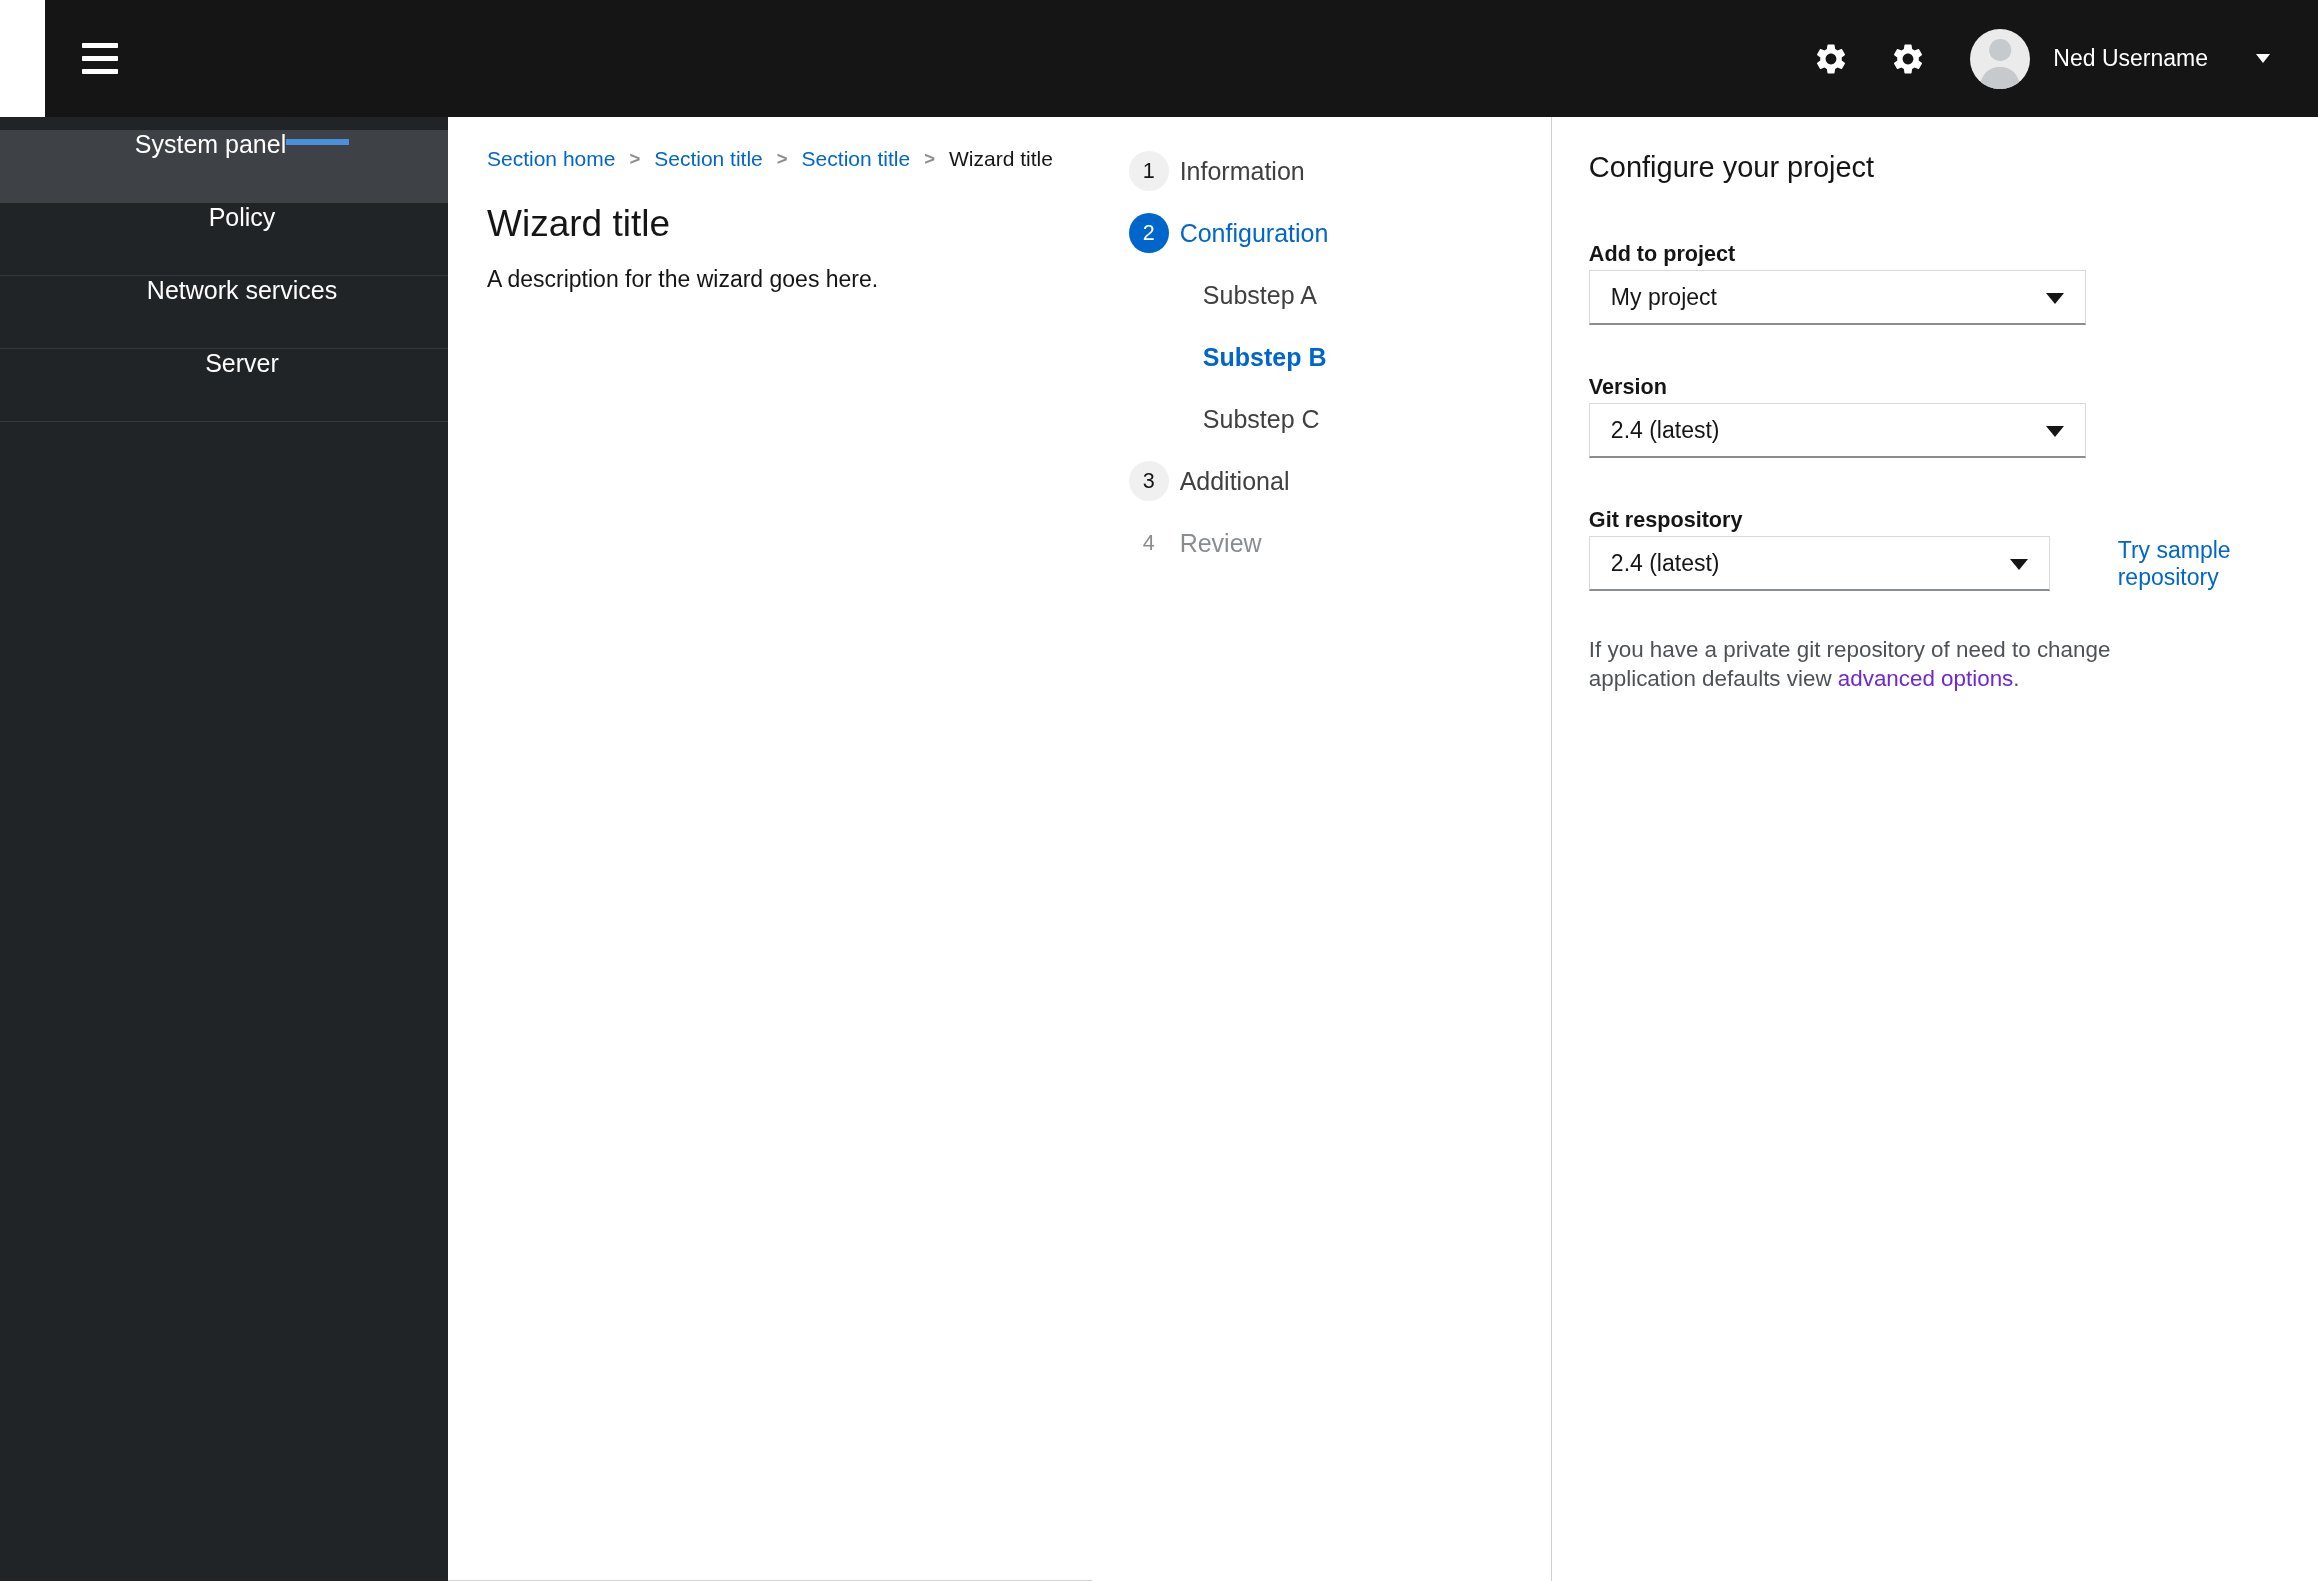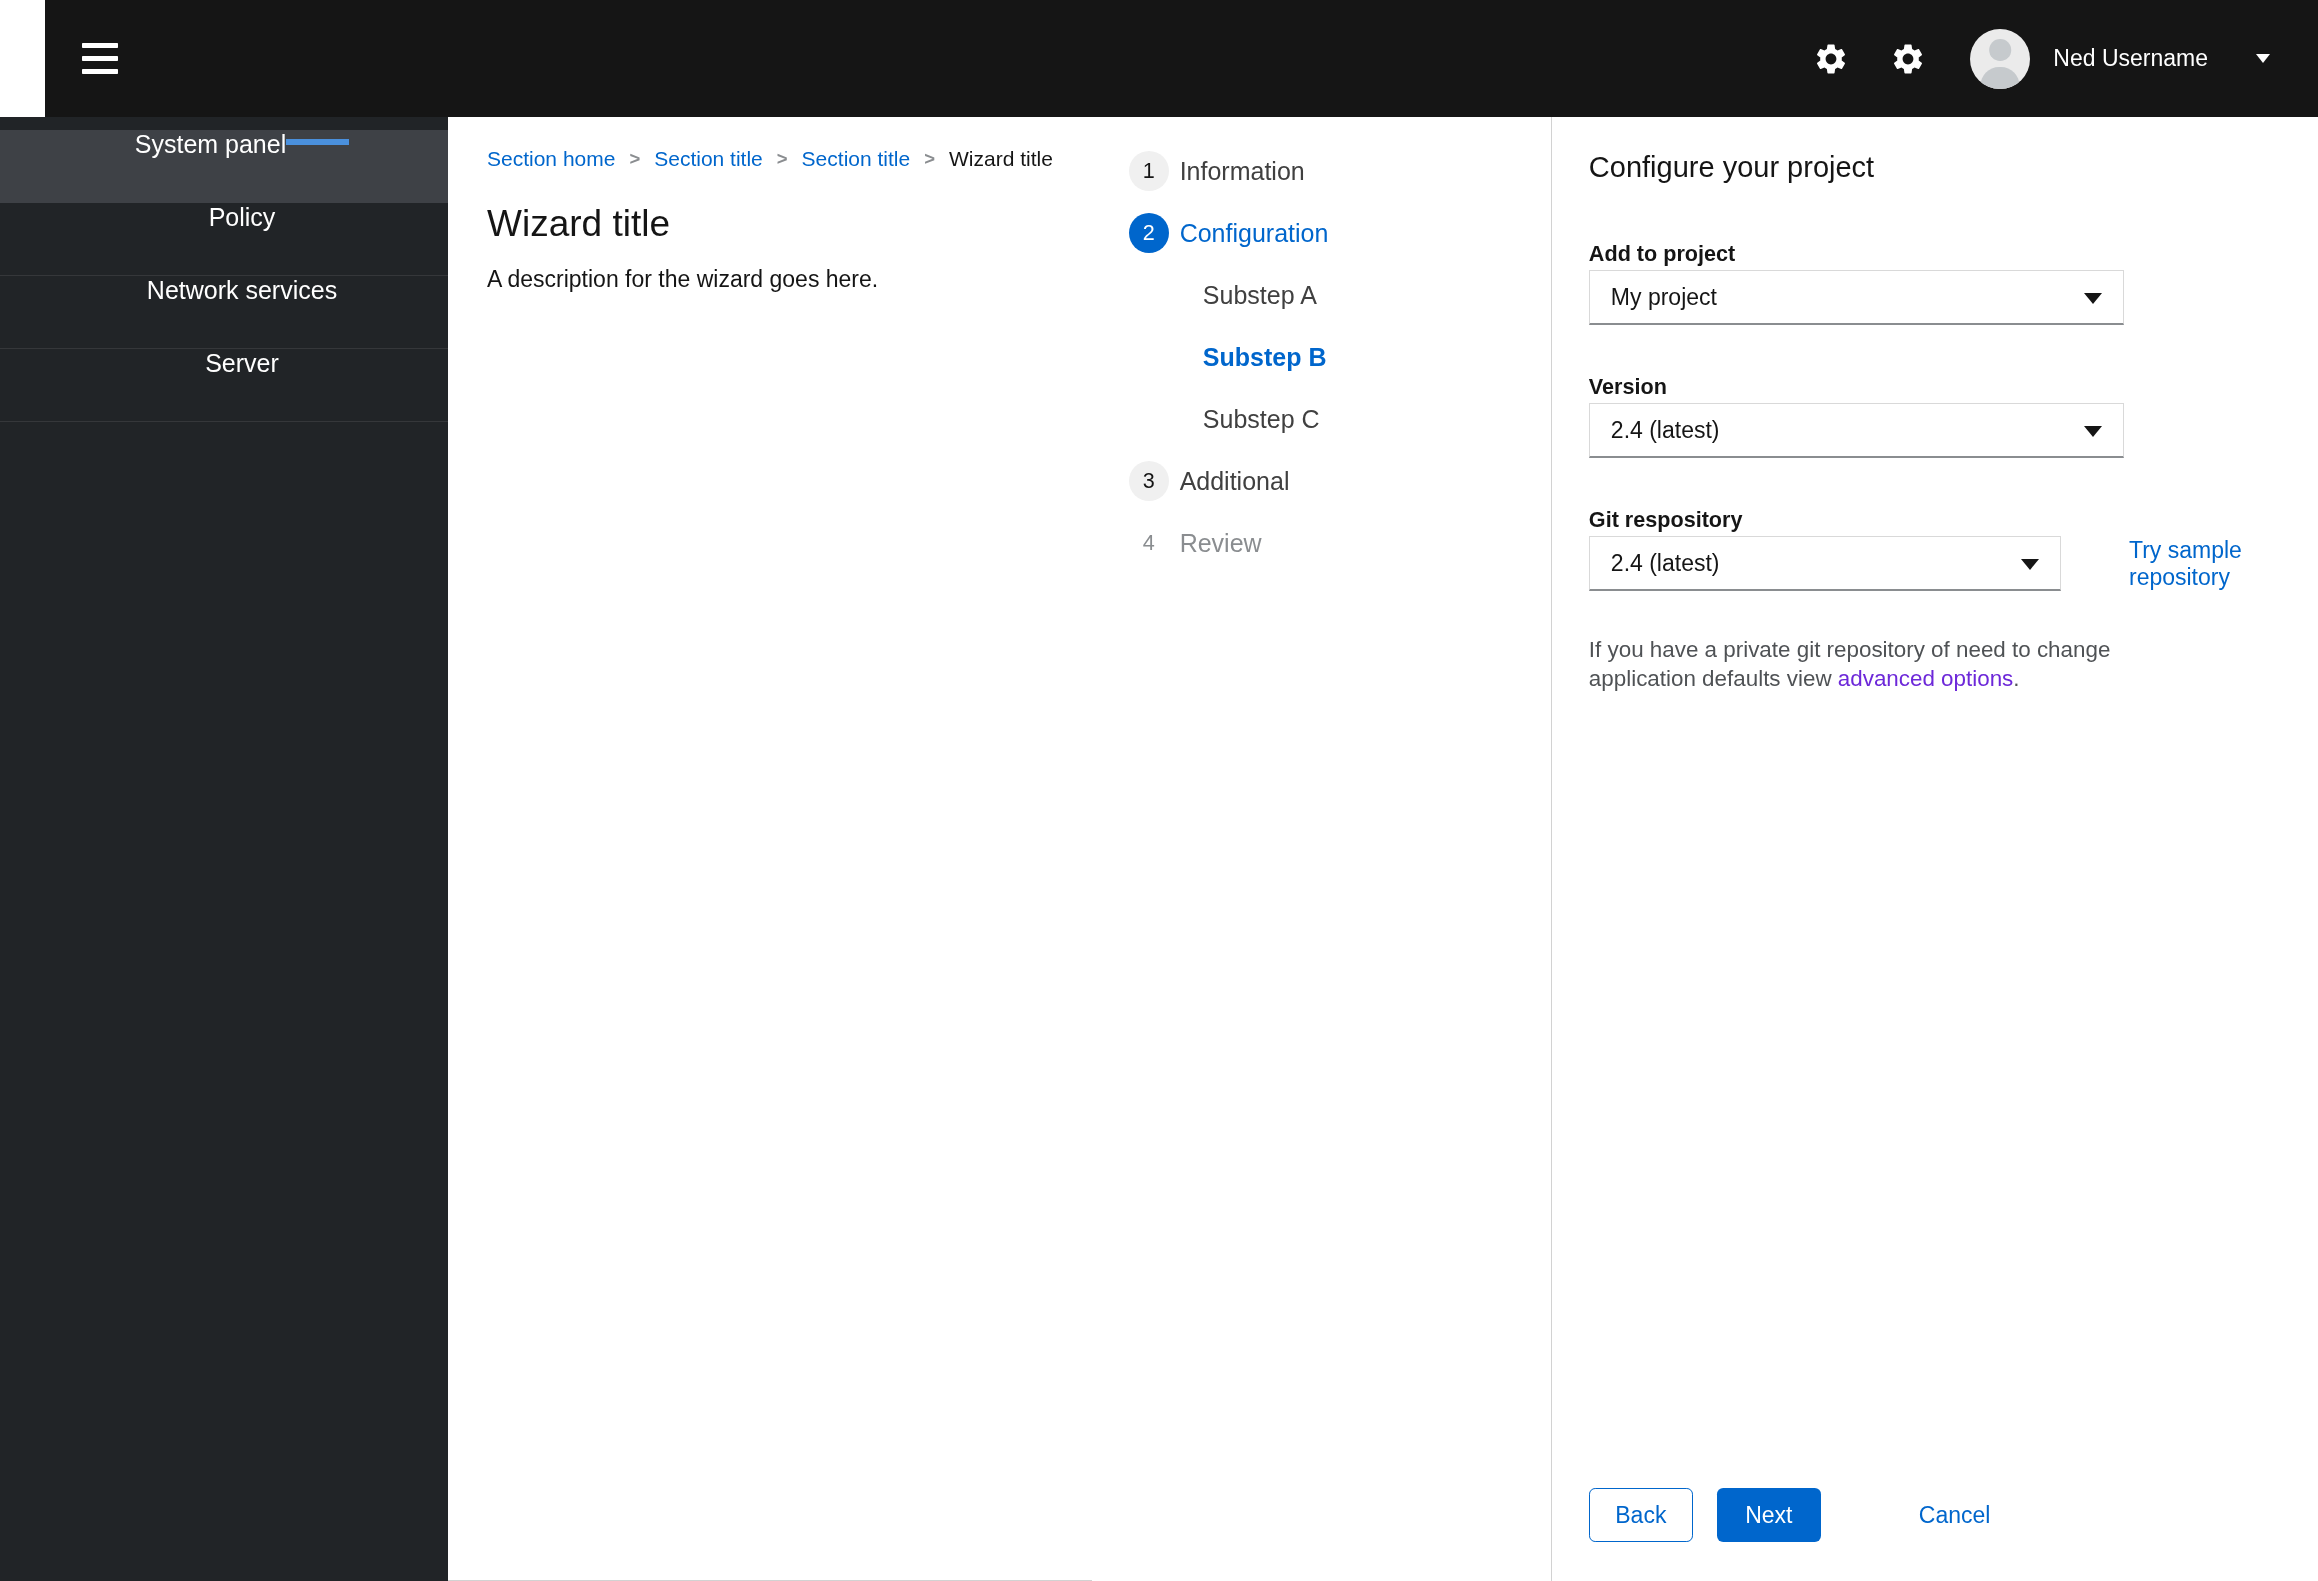--- a/index.html
+++ b/index.html
@@ -50,21 +50,21 @@
   .step-row.disabled .step-circle { background:transparent; color:#8a8d90; }
   .step-row.disabled .step-label { color:#8a8d90; }
   .step-row.substep { padding-left:74px; }
   .step-row.substep.current .step-label { font-weight:bold; }
 
   .wizard-main { flex:1; display:flex; flex-direction:column; padding:32px 0 39px 37px; }
   .form-heading { font-size:29px; line-height:37px; font-weight:500; color:#151515; margin-bottom:55px; }
   .form-group { margin-bottom:49px; }
   .form-label { display:block; font-size:21.6px; line-height:26px; font-weight:bold; color:#151515; margin-bottom:3.1px; }
   .select-row { display:flex; align-items:center; }
-  .pf-select { position:relative; width:535px; height:55px; background:#ffffff; border:0.8px solid #d9d9d9; border-bottom:2.3px solid #8a8d90; display:flex; align-items:center; padding:0 54px 0 21px; cursor:pointer; }
+  .pf-select { position:relative; width:497px; height:55px; background:#ffffff; border:0.8px solid #d9d9d9; border-bottom:2.3px solid #8a8d90; display:flex; align-items:center; padding:0 54px 0 21px; cursor:pointer; }
   .pf-select .value { font-size:23px; color:#151515; }
   .select-caret { position:absolute; right:21px; top:50%; margin-top:-4.6px; width:0; height:0; border-left:9.3px solid transparent; border-right:9.3px solid transparent; border-top:11.6px solid #151515; }
   .side-link { font-size:23px; color:#0066cc; text-decoration:none; margin-left:68px; cursor:pointer; }
   .helper { width:545px; font-size:22.4px; line-height:29px; color:#4f5255; margin-top:-5.4px; }
   .helper a { color:#6d28d9; text-decoration:none; cursor:pointer;margin-top:37px; }
 
   .wizard-footer { margin-top:auto; display:flex; align-items:center; }
   .btn { font-family:"Liberation Sans", sans-serif; font-size:23px; width:104px; height:54px; border-radius:6.2px; display:flex; align-items:center; justify-content:center; cursor:pointer; }
   .btn-secondary { background:#ffffff; border:1.5px solid #0066cc; color:#0066cc; margin-right:24px; }
   .btn-primary { background:#0066cc; border:none; color:#ffffff; }
@@ -186,23 +186,18 @@
               <span class="value">2.4 (latest)</span>
               <span class="select-caret"></span>
             </div>
             <a href="#" class="side-link">Try sample repository</a>
           </div>
         </div>
 
 
         <p class="helper"><span>If you have a private git repository of need to change application defaults view </span><a href="#">advanced options</a><span>.</span></p>
 
-        <div class="wizard-footer">
-          <button class="btn btn-secondary">Back</button>
-          <button class="btn btn-primary">Next</button>
-          <button class="btn-link">Cancel</button>
-        </div>
       </div>
 
     </div>
   </div>
 </div>
 
 
 </body></html>

